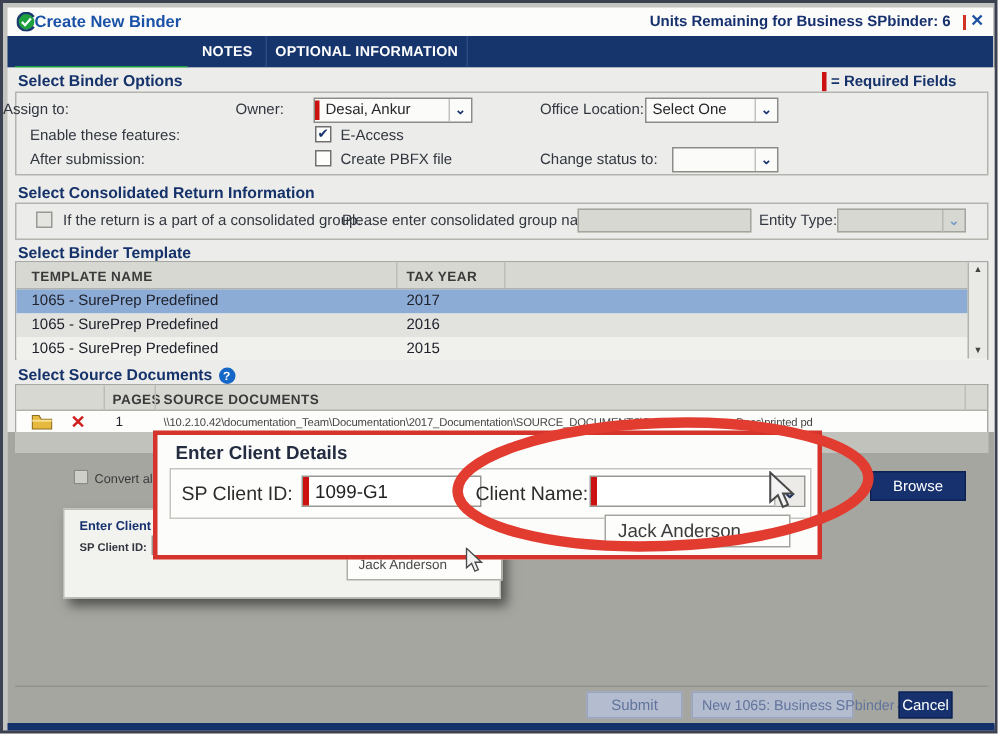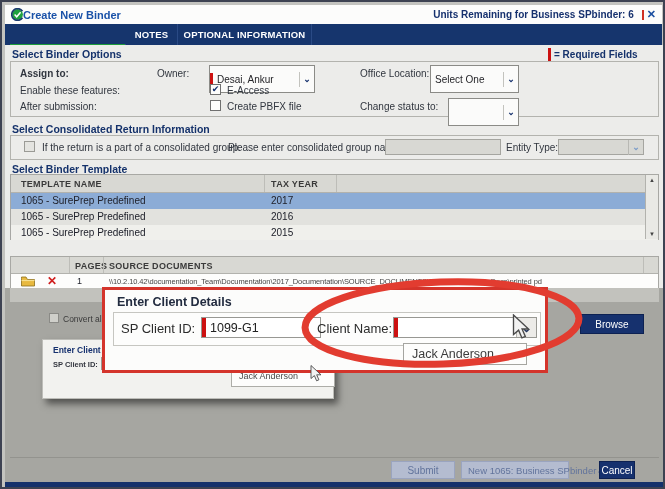--- a/index.html
+++ b/index.html
@@ -24,21 +24,21 @@
          border-right:1px solid #2a4a85; }
   .tab.active { background:#1d9c3b;margin-top:20px; }
   .tab.t1 { width:116px; } .tab.t2 { width:52px; } .tab.t3 { width:134px; }
 
   .content { left:3px; top:43px; width:659px; height:438px; background:#ececea; }
 
   .sec-head { font-size:10.5px; font-weight:bold; color:#15326b; }
   .groupbox { border:1px solid #b3b3ae; background:#ececea; }
   .lbl { font-size:10px; color:#31363f; white-space:nowrap; }
 
-  .combo { background:#fbfbfa; border:1px solid #8b8b87; height:28px; display:flex; align-items:center; font-size:10px; color:#26262a; }
+  .combo { background:#fbfbfa; border:1px solid #8b8b87; height:17px; display:flex; align-items:center; font-size:10px; color:#26262a; }
   .combo .txt { flex:1; padding-left:4px; white-space:nowrap; overflow:hidden; }
   .combo .chev { width:15px; text-align:center; color:#16316e; font-weight:bold; font-size:9px; line-height:15px; border-left:1px solid #c3c3be; }
   .combo.disabled { background:#d8d8d3; border-color:#a5a5a0; }
   .combo.disabled .chev { color:#7b9cc9; border-left-color:#b8b8b3; }
   .reqbar { width:3px; height:13px; background:#cc1111; margin-right:3px; flex:none; }
 
   .cb { width:11px; height:11px; background:#fdfdfc; border:1px solid #707070; display:inline-flex;
         align-items:center; justify-content:center; font-size:9px; color:#16316e; line-height:9px; }
   .cb.off { color:transparent; }
 
@@ -129,21 +129,21 @@
 
   <div class="abs content"></div>
 
   <div class="abs sec-head" style="left:10px;top:46px;">Select Binder Options</div>
   <div class="abs" style="left:546px;top:46px;display:flex;align-items:center;">
     <span class="reqbar"></span>
     <span style="font-size:10px;color:#15326b;font-weight:bold;">= Required Fields</span>
   </div>
 
   <div class="abs groupbox" style="left:8px;top:59px;width:649px;height:56px;"></div>
-  <div class="abs lbl" style="left:18px;top:66px;font-weight:bold;">Assign to:</div>
+  <div class="abs lbl" style="left:0;top:66px;">Assign to:</div>
   <div class="abs lbl" style="left:155px;top:66px;">Owner:</div>
   <div class="abs combo" style="left:207px;top:63px;width:106px;">
     <span class="reqbar" style="margin:0;"></span>
     <span class="txt">Desai, Ankur</span>
     <span class="chev">⌄</span>
   </div>
   <div class="abs lbl" style="left:358px;top:66px;">Office Location:</div>
   <div class="abs combo" style="left:428px;top:63px;width:89px;">
     <span class="txt">Select One</span>
     <span class="chev">⌄</span>
@@ -195,20 +195,24 @@
     <div class="row-b" style="position:relative;height:15px;">
       <span class="cell" style="left:10px;top:2px;">1065 - SurePrep Predefined</span>
       <span class="cell" style="left:260px;top:2px;">2015</span>
     </div>
     <div class="scrollbar">
       <span class="up">▲</span>
       <span class="dn">▼</span>
     </div>
   </div>
 
+  <div class="abs" style="left:10px;top:242px;display:flex;align-items:center;">
+    <span class="sec-head">Select Source Documents</span>
+    <span class="help-icon">?</span>
+  </div>
   <div class="abs tbl" style="left:8px;top:254px;width:649px;height:46px;border-bottom:0;">
     <div class="tbl-head" style="height:17px;">
       <span class="cell" style="left:64px;top:4px;font-size:9px;font-weight:bold;color:#3a3a3a;">PAGES</span>
       <span class="cell" style="left:98px;top:4px;font-size:9px;font-weight:bold;color:#3a3a3a;">SOURCE DOCUMENTS</span>
       <span class="vline" style="left:58px;"></span>
       <span class="vline" style="left:92px;"></span>
       <span class="vline" style="left:632px;"></span>
     </div>
     <div style="position:relative;height:15px;background:#fdfdfc;">
       <svg class="abs" style="left:10px;top:2px;" width="14" height="11" viewBox="0 0 14 11">

